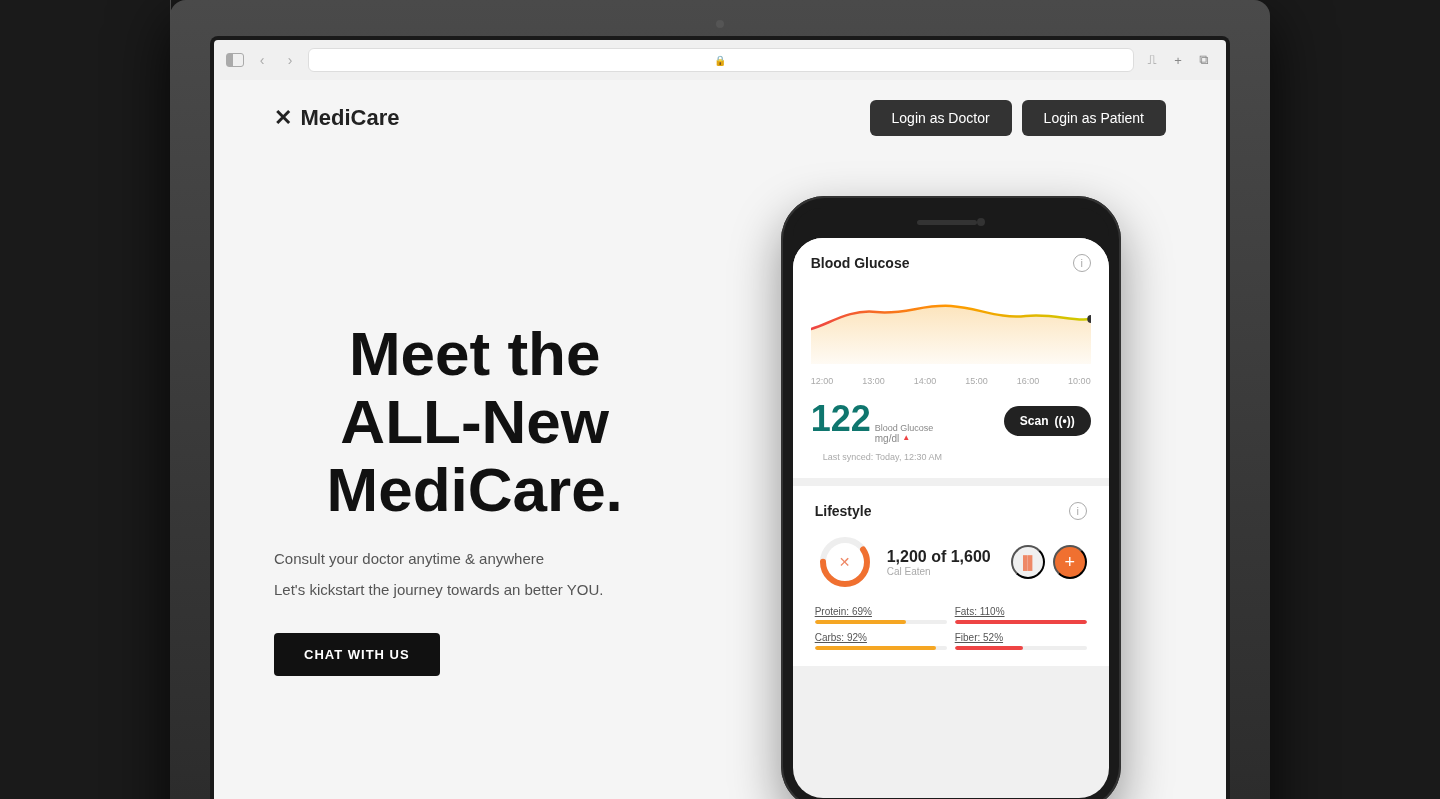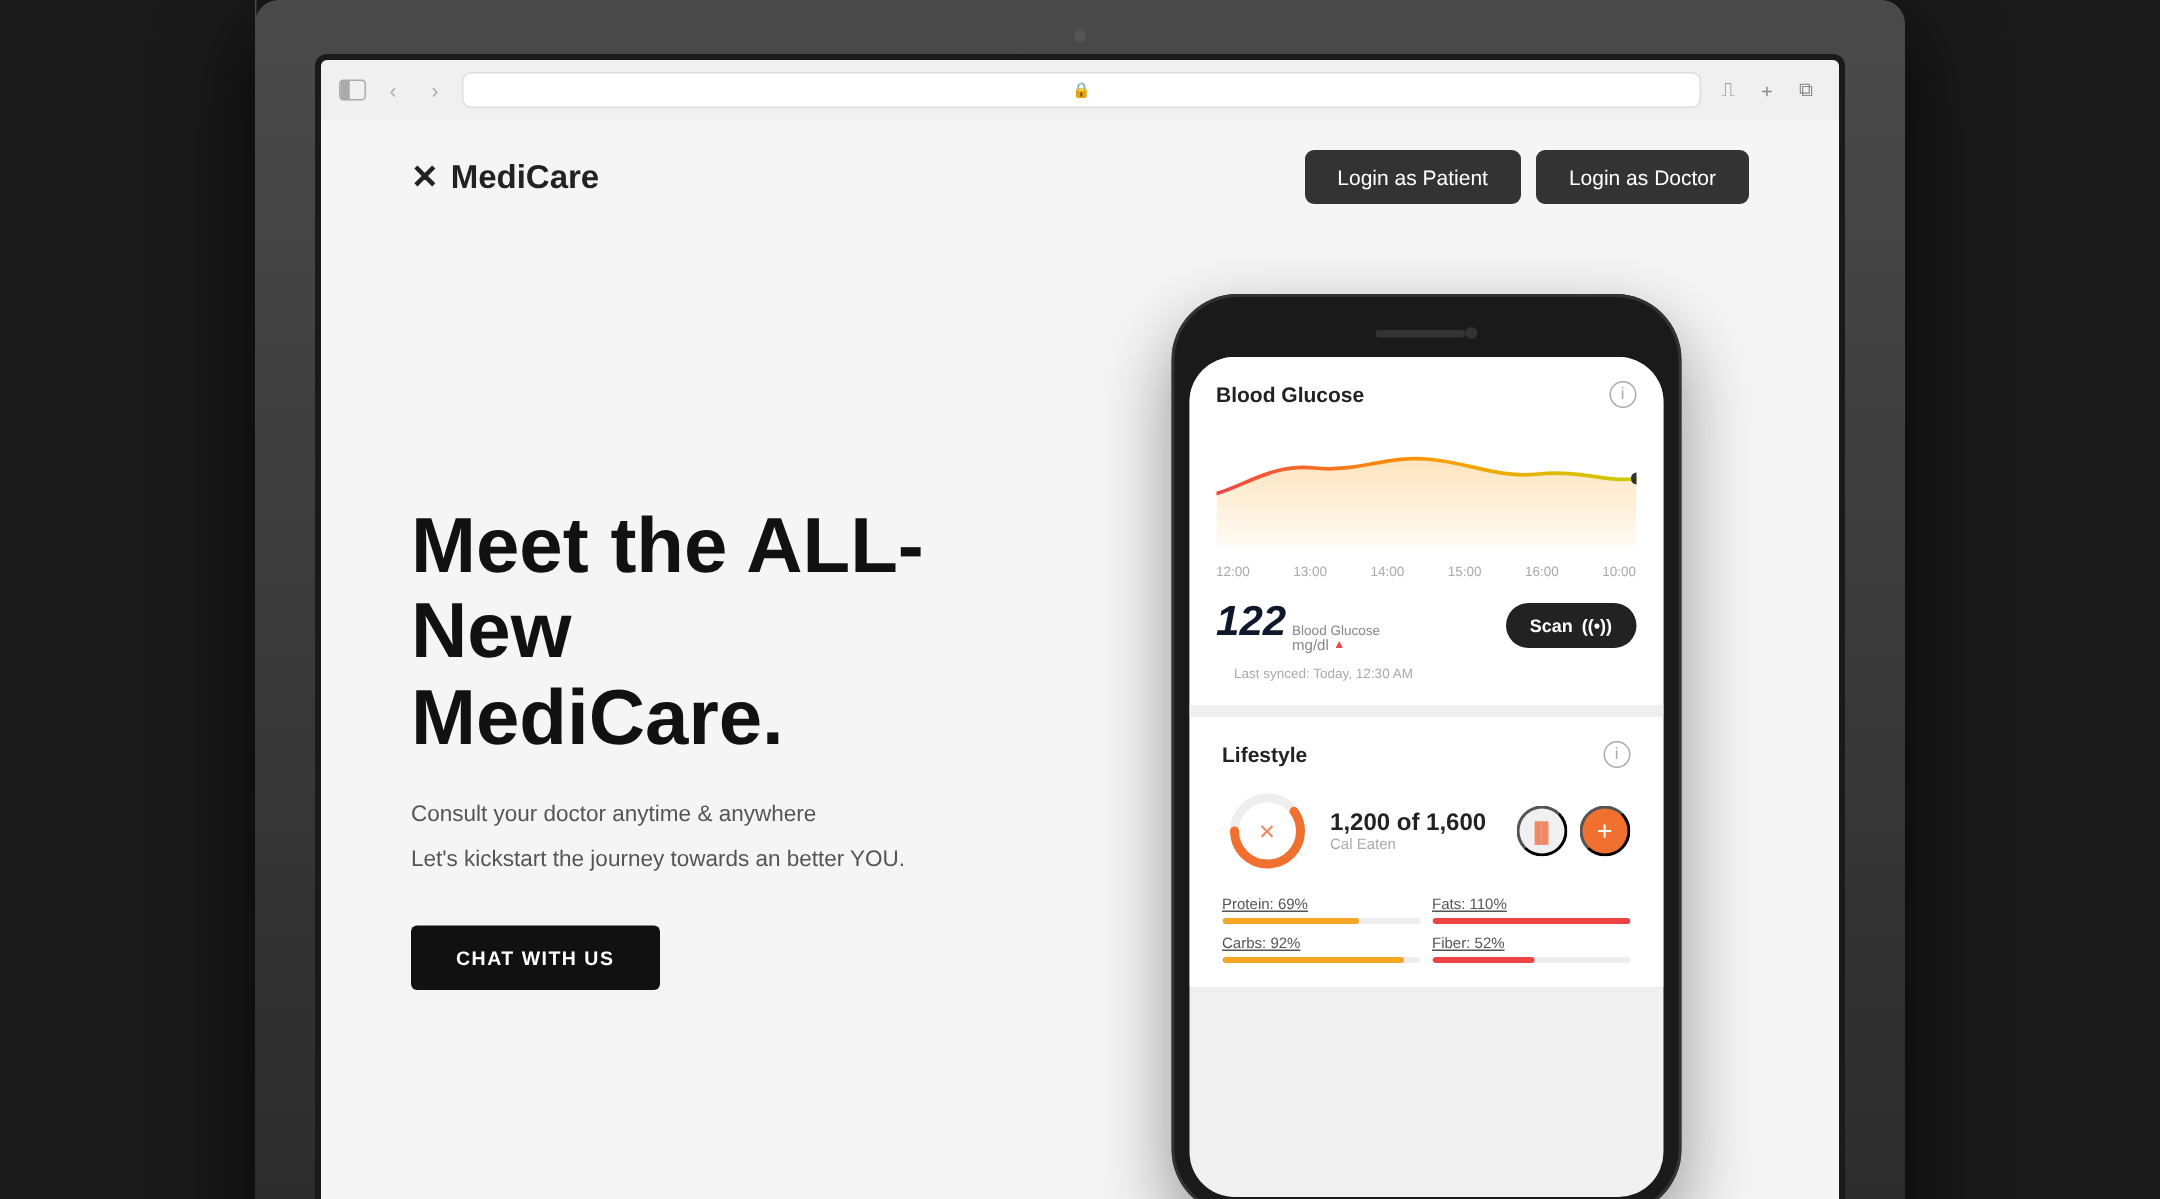--- a/index.html
+++ b/index.html
@@ -170,25 +170,26 @@
       padding: 30px 60px;
       gap: 60px;
       min-height: 520px;
     }
 
     .hero-text {
       flex: 0 0 45%;
     }
 
     .hero-title {
-      font-size: 52px;
+      font-size: 62px;
       font-weight: 700;
       color: #111;
       line-height: 1.1;
       margin-bottom: 24px;
+      text-align: center;
     }
 
     .hero-subtitle {
       font-size: 15px;
       color: #555;
       line-height: 1.5;
       margin-bottom: 8px;
     }
 
     .btn-chat {
@@ -317,24 +318,23 @@
       align-items: center;
     }
 
     .glucose-value {
       display: flex;
       align-items: baseline;
       gap: 4px;
     }
 
     .glucose-number {
-      font-size: 28px;
+      font-size: 36px;
       font-weight: 700;
-      color: #0f172a;
-      font-style: italic;
+      color: #0f766e;
     }
 
     .glucose-meta {
       display: flex;
       flex-direction: column;
     }
 
     .glucose-label {
       font-size: 9px;
       color: #888;
@@ -523,22 +523,22 @@
       </div>
 
       <div class="website-content">
 
         <div class="site-header">
           <div class="logo">
             <span class="logo-icon">✕</span>
             <span>MediCare</span>
           </div>
           <div class="nav-buttons">
+            <button class="btn-nav btn-doctor">Login as Doctor</button>
             <button class="btn-nav btn-patient">Login as Patient</button>
-            <button class="btn-nav btn-doctor">Login as Doctor</button>
           </div>
         </div>
 
         <div class="hero-section">
           <div class="hero-text">
             <h1 class="hero-title">
               <span>Meet the ALL-New</span><br>
               <span>MediCare.</span>
             </h1>
             <p class="hero-subtitle">Consult your doctor anytime &amp; anywhere</p>

